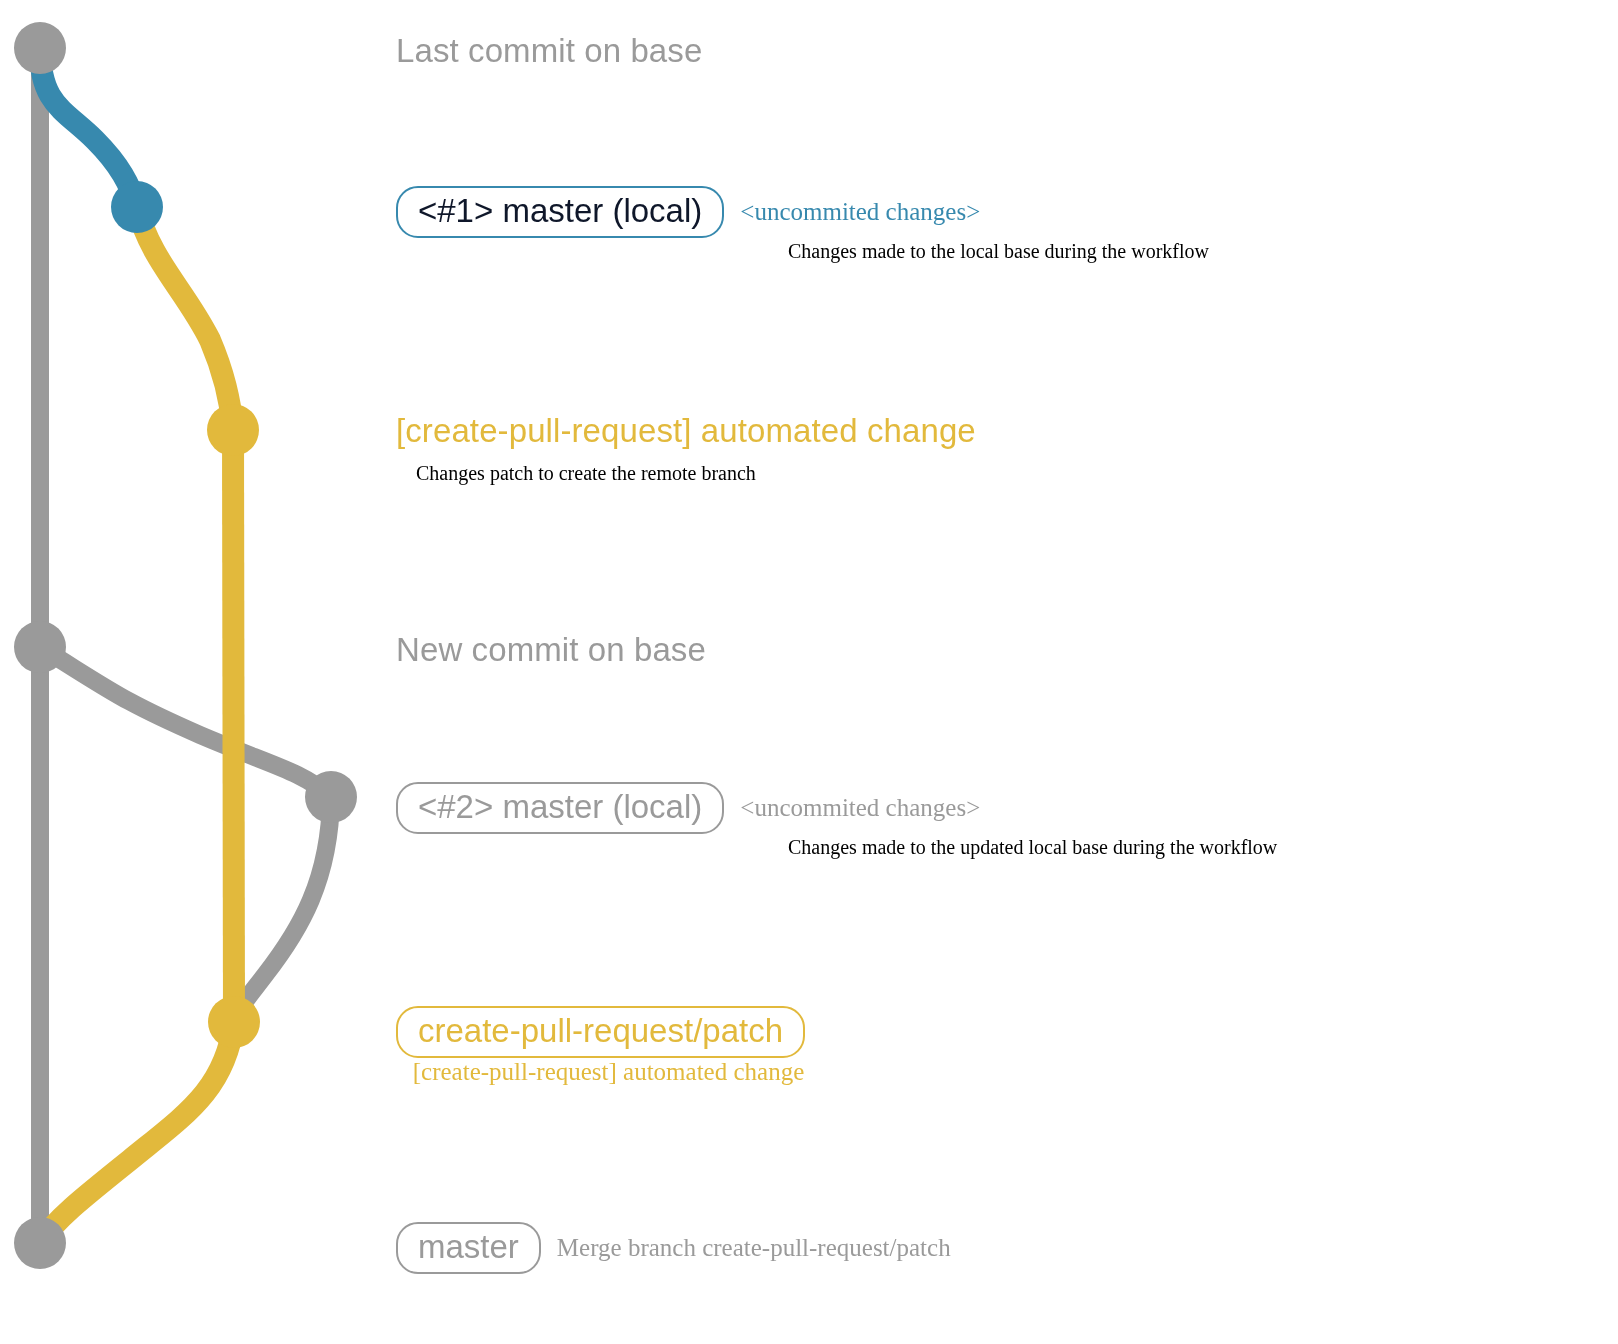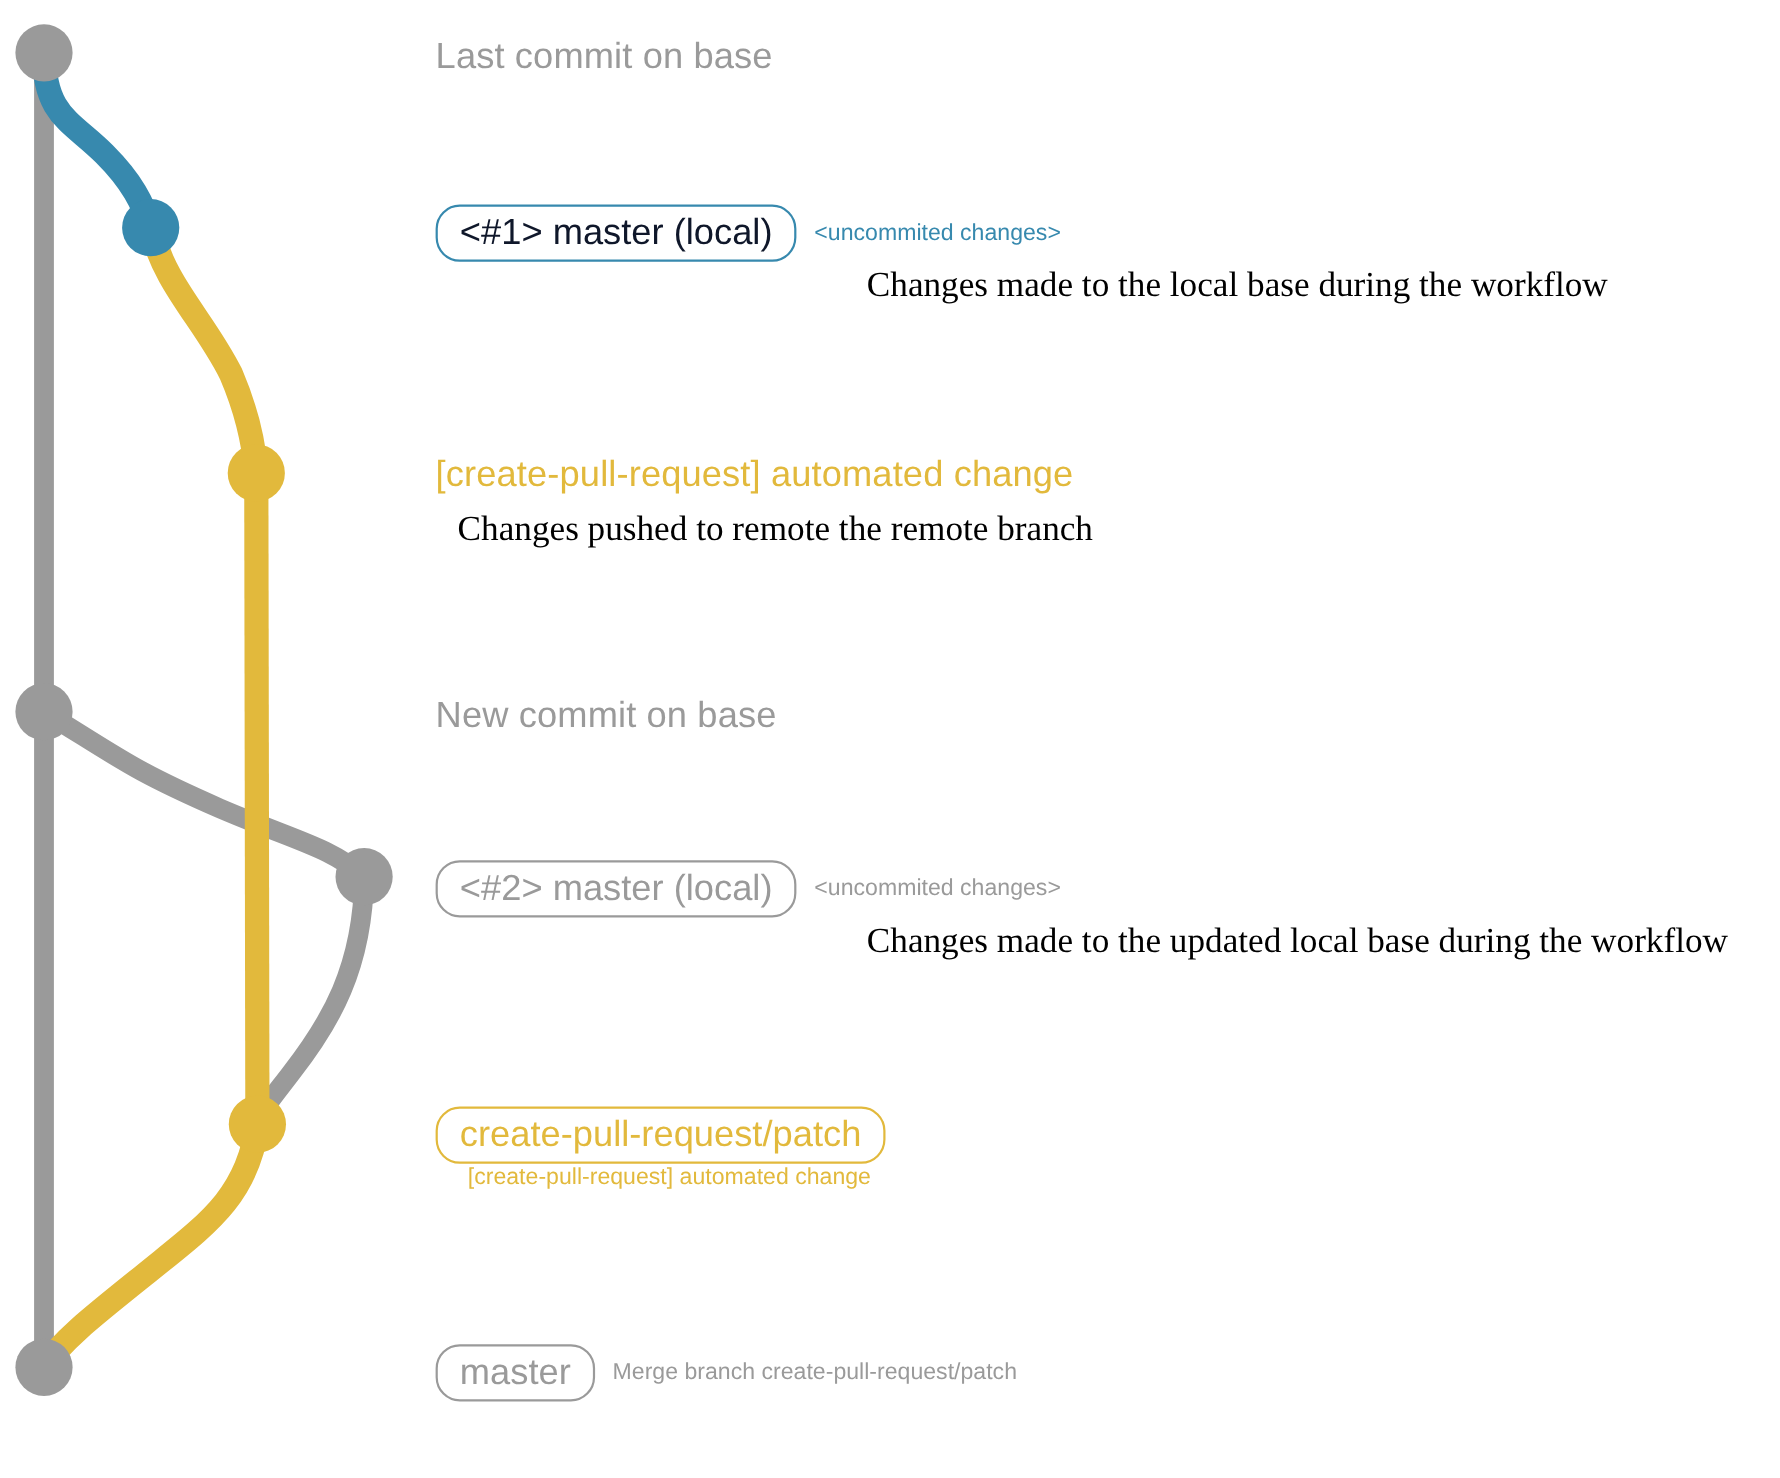--- a/index.html
+++ b/index.html
@@ -49,33 +49,33 @@
     font-size: 33px;
     line-height: 1;
     color: #9a9a9a;
     background: #ffffff;
   }
   .badge.blue   { border-color: #3789ae; color: #0f172a; }
   .badge.yellow { border-color: #e2b93c; color: #e2b93c; }
   .badge.gray   { border-color: #9a9a9a; color: #9a9a9a; }
 
   .commit-msg {
-    font-family: Liberation Sans, sans-serif;
-    font-size: 21px;
+    font-family: Liberation Serif, serif;
+    font-size: 25px;
     margin-left: 16px;
     color: #9a9a9a;
   }
   .commit-msg.blue   { color: #3789ae; }
   .commit-msg.yellow { color: #e2b93c; }
   .commit-msg.gray   { color: #9a9a9a; }
 
   .desc {
     position: absolute;
     font-family: "Liberation Serif", serif;
-    font-size: 32px;
+    font-size: 20px;
     color: #000000;
     white-space: nowrap;
   }
 </style>
 </head>
 <body>
 
 <div id="canvas">
 
   <svg id="graph" viewBox="0 0 400 1344" width="400" height="1344" xmlns="http://www.w3.org/2000/svg">
@@ -106,21 +106,21 @@
 
   <div class="row" style="left:396px; top:186px;">
     <span class="badge blue">&lt;#1&gt; master (local)</span>
     <span class="commit-msg blue">&lt;uncommited changes&gt;</span>
   </div>
   <div class="desc" style="left:788px; top:240px;">Changes made to the local base during the workflow</div>
 
   <div class="row" style="left:396px; top:412px;">
     <span class="plain-title yellow">[create-pull-request] automated change</span>
   </div>
-  <div class="desc" style="left:416px; top:462px;">Changes pushed to remote the remote branch</div>
+  <div class="desc" style="left:416px; top:462px;">Changes patch to create the remote branch</div>
 
   <div class="row" style="left:396px; top:631px;">
     <span class="plain-title">New commit on base</span>
   </div>
 
   <div class="row" style="left:396px; top:782px;">
     <span class="badge gray">&lt;#2&gt; master (local)</span>
     <span class="commit-msg gray">&lt;uncommited changes&gt;</span>
   </div>
   <div class="desc" style="left:788px; top:836px;">Changes made to the updated local base during the workflow</div>

